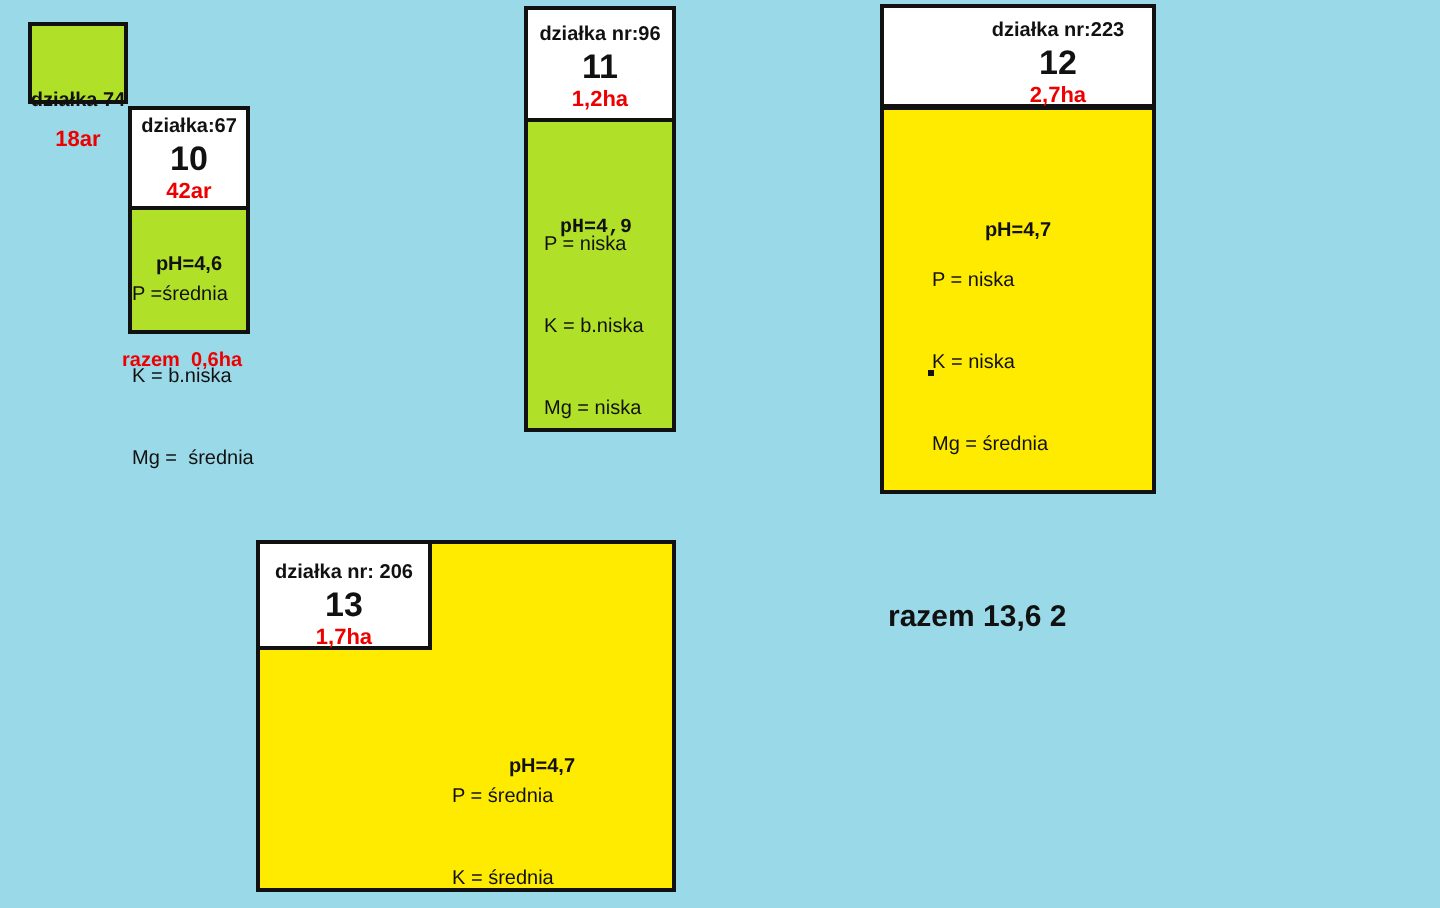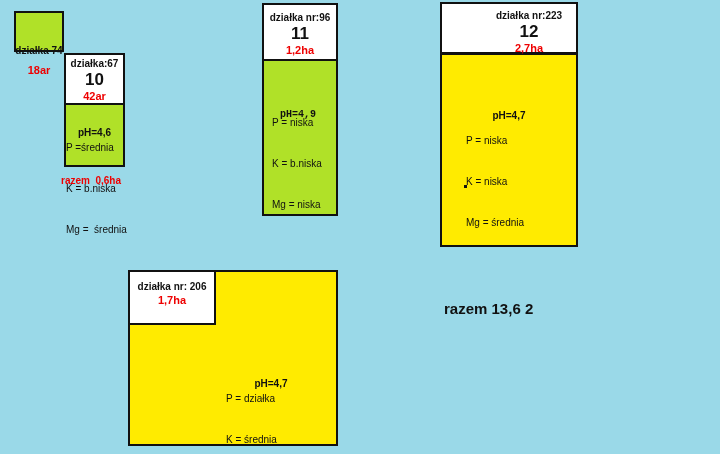--- a/index.html
+++ b/index.html
@@ -179,26 +179,27 @@
     <span class="nutrient-line">P = niska</span>
     <span class="nutrient-line">K = niska</span>
     <span class="nutrient-line">Mg = średnia</span>
   </div>
   <div class="dot-mark" style="left:464px; top:185px;"></div>
 
   <div class="plot plot-yellow" style="left:128px; top:270px; width:210px; height:176px;">
   </div>
   <div class="plot-header" style="left:128px; top:270px; width:88px; height:55px; padding-top:8px;">
     <span class="hdr-title">działka nr: 206</span>
+    <span class="hdr-num">13</span>
     <span class="hdr-area">1,7ha</span>
   </div>
   <div class="body-text" style="left:216px; top:349px; width:110px;">
     <span class="ph-line">pH=4,7</span>
   </div>
   <div class="body-text" style="left:226px; top:364px; width:110px;">
-    <span class="nutrient-line">P = działka</span>
+    <span class="nutrient-line">P = średnia</span>
     <span class="nutrient-line">K = średnia</span>
     
   </div>
 
   <div class="summary summary-big" style="left:444px; top:300px;">razem 13,6 2</div>
 
 </div>
 
 </body></html>

